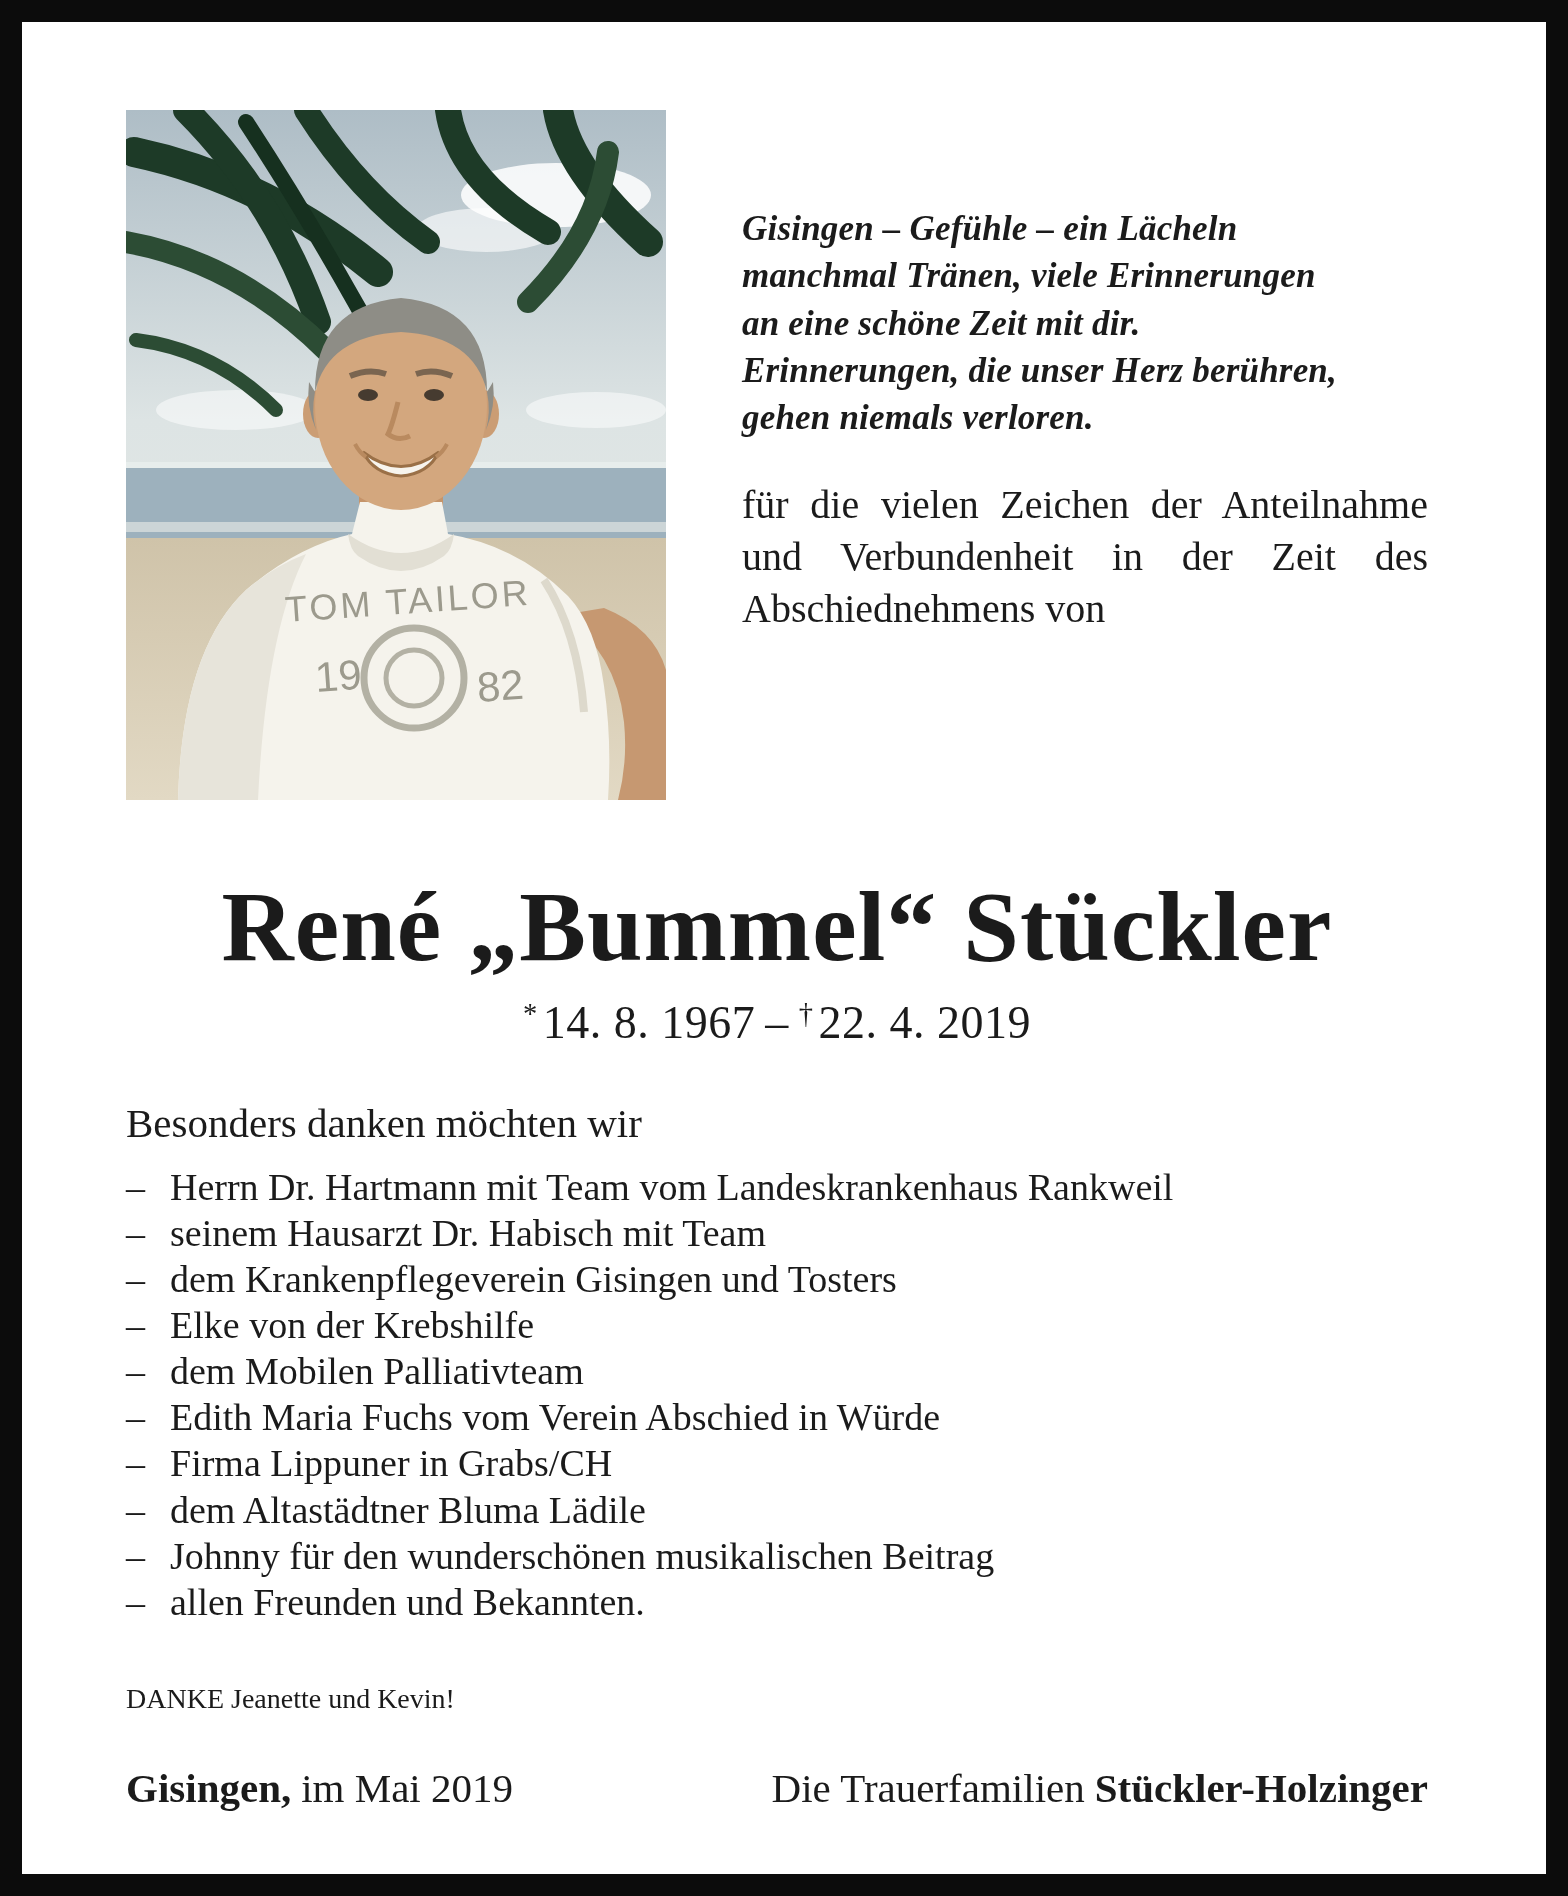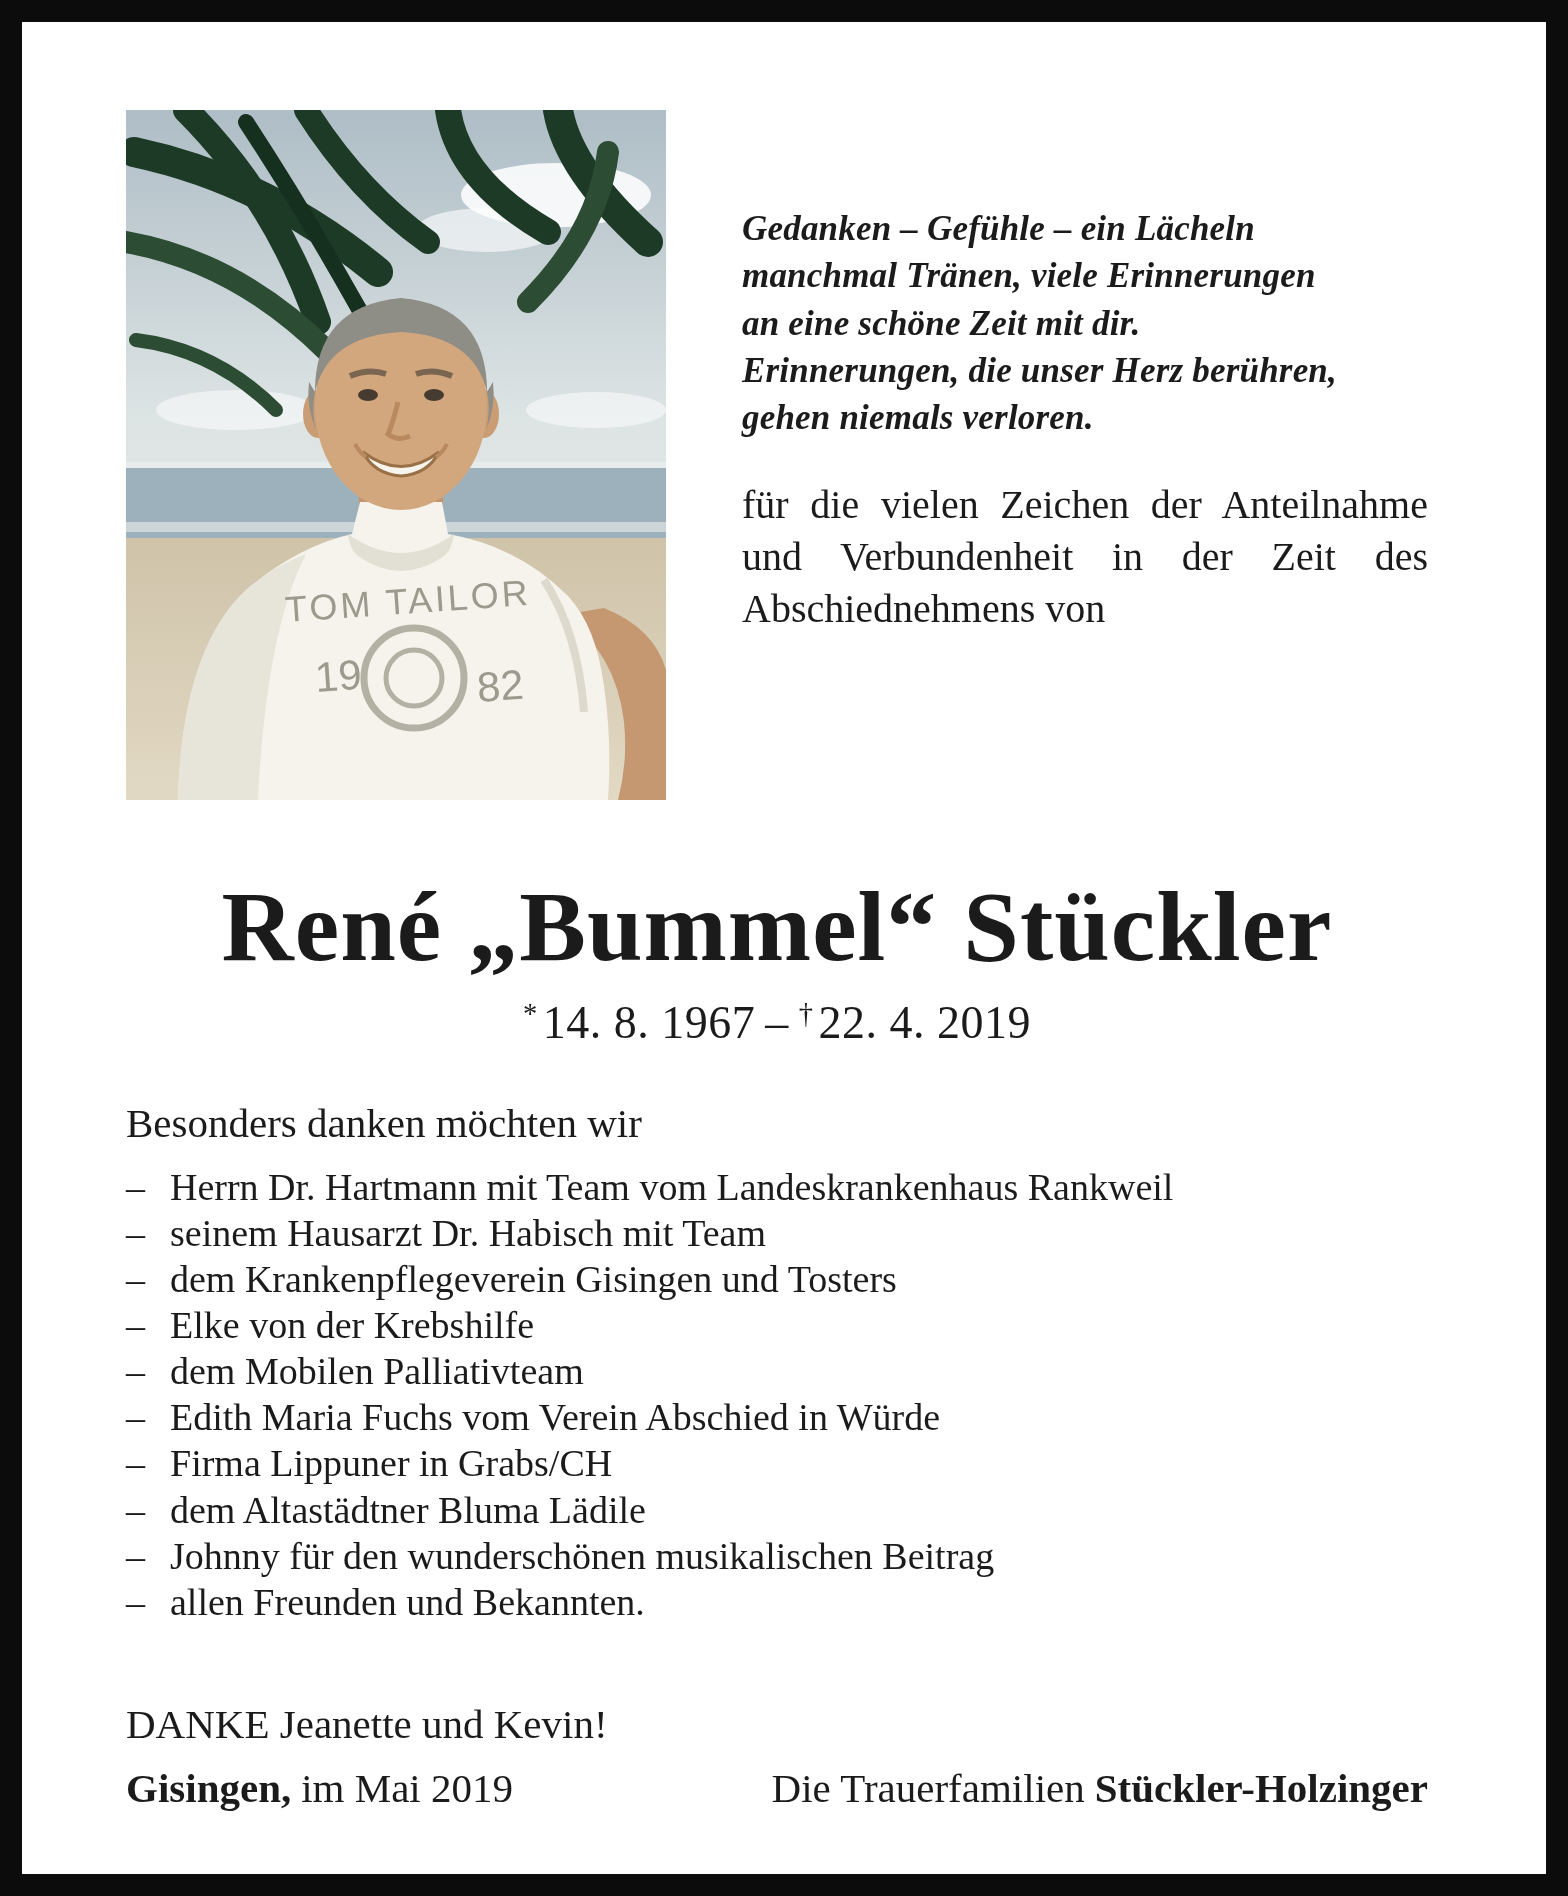--- a/index.html
+++ b/index.html
@@ -80,21 +80,21 @@
   
   .section-besonders { margin-top: 50px; font-size: 41px; }
   .thanks-list { margin-top: 18px; list-style: none; margin-bottom: 0; padding: 0; }
   .thanks-list li {
     display: flex;
     font-size: 38px;
     line-height: 1.16;
     margin-bottom: 2px;
   }
   .thanks-list .dash { width: 44px; flex: none; }
-  .danke-line { margin-top: 74px; font-size: 41px; }
+  .danke-line { margin-top: 57px; font-size: 28px; }
 
   
   .footer-row {
     margin-top: auto;
     display: flex;
     justify-content: space-between;
     align-items: flex-start;
     font-size: 41px;
   }
   .b { font-weight: 700; }
@@ -192,21 +192,21 @@
               <text x="160" y="512" font-size="36" letter-spacing="3" fill="#9c9a8d" transform="rotate(-4 160 512)" font-family="Liberation Sans, sans-serif">TOM TAILOR</text>
               <text x="190" y="582" font-size="42" fill="#9c9a8d" transform="rotate(-4 190 582)" font-family="Liberation Sans, sans-serif">19</text>
               <text x="352" y="592" font-size="42" fill="#9c9a8d" transform="rotate(-4 352 592)" font-family="Liberation Sans, sans-serif">82</text>
             </g>
           </g>
         </svg>
       </div>
 
       <div class="right-col">
         <div class="poem">
-          <div>Gedanken – Gefühle – ein Lächeln</div>
+          <div>Gisingen – Gefühle – ein Lächeln</div>
           <div>manchmal Tränen, viele Erinnerungen</div>
           <div>an eine schöne Zeit mit dir.</div>
           <div>Erinnerungen, die unser Herz berühren,</div>
           <div>gehen niemals verloren.</div>
         </div>
 
 
         <div class="thanks-intro">für die vielen Zeichen der Anteilnahme und Verbundenheit in der Zeit des Abschiednehmens von</div>
       </div>
     </div>

